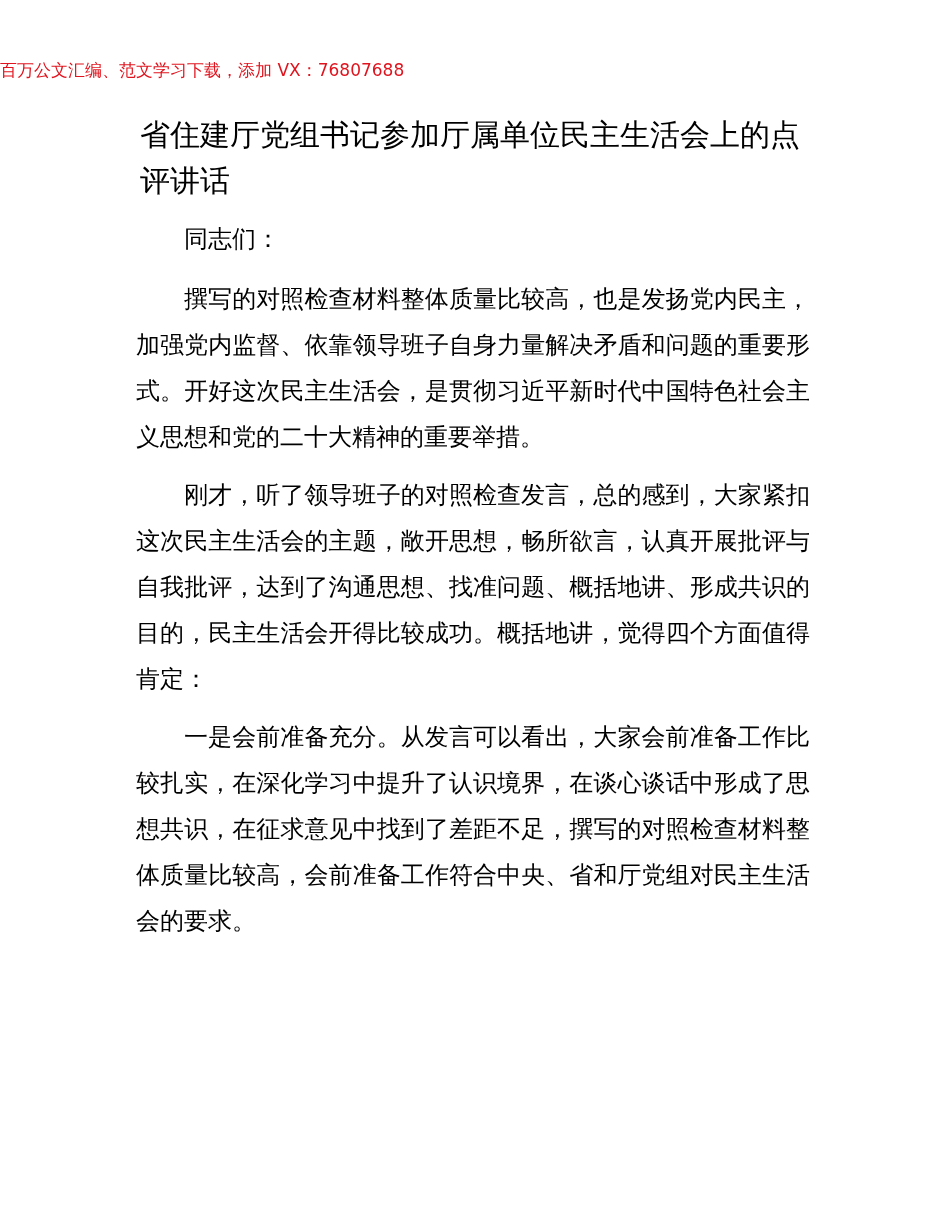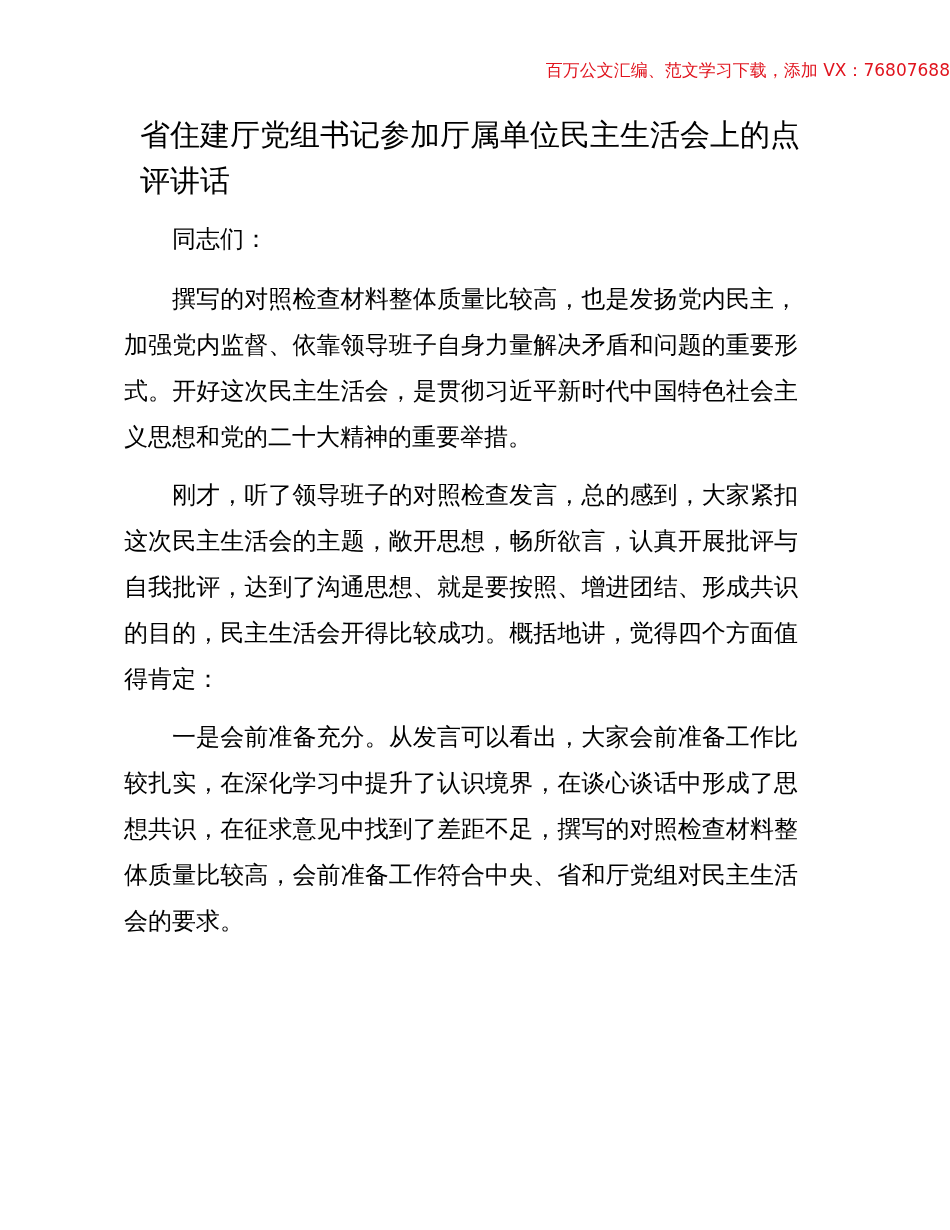--- a/index.html
+++ b/index.html
@@ -13,39 +13,39 @@
     position: relative;
     overflow: hidden;
     font-family: "DejaVu Sans", "Liberation Sans", sans-serif;
     color: #000000;
   }
   .watermark {
     position: absolute;
     top: 57px;
     left: 0;
     width: 950px;
-    text-align: right;
+    text-align: left;
     font-size: 17px;
     line-height: 26px;
     color: #e0141e;
     letter-spacing: 0px;
   }
   .title {
     position: absolute;
     top: 112px;
     left: 140px;
     width: 672px;
     font-size: 30px;
     line-height: 46px;
     color: #000;
   }
   .body-text {
     position: absolute;
     top: 216px;
-    left: 124px;
+    left: 136px;
     width: 674px;
   }
   .p {
     font-size: 24px;
     line-height: 46px;
     margin: 0 0 12px 0;
     text-align: justify;
     text-indent: 48px;
     word-break: break-all;
   }
@@ -56,15 +56,15 @@
 </head>
 <body>
 
 <div class="watermark">百万公文汇编、范文学习下载，添加 VX：76807688</div>
 
 <div class="title">省住建厅党组书记参加厅属单位民主生活会上的点评讲话</div>
 
 <div class="body-text">
   <p class="p salutation">同志们：</p>
   <p class="p">撰写的对照检查材料整体质量比较高，也是发扬党内民主，加强党内监督、依靠领导班子自身力量解决矛盾和问题的重要形式。开好这次民主生活会，是贯彻习近平新时代中国特色社会主义思想和党的二十大精神的重要举措。</p>
-  <p class="p">刚才，听了领导班子的对照检查发言，总的感到，大家紧扣这次民主生活会的主题，敞开思想，畅所欲言，认真开展批评与自我批评，达到了沟通思想、就是要按照、增进团结、形成共识的目的，民主生活会开得比较成功。概括地讲，觉得四个方面值得肯定：</p>
+  <p class="p">刚才，听了领导班子的对照检查发言，总的感到，大家紧扣这次民主生活会的主题，敞开思想，畅所欲言，认真开展批评与自我批评，达到了沟通思想、找准问题、概括地讲、形成共识的目的，民主生活会开得比较成功。概括地讲，觉得四个方面值得肯定：</p>
   <p class="p">一是会前准备充分。从发言可以看出，大家会前准备工作比较扎实，在深化学习中提升了认识境界，在谈心谈话中形成了思想共识，在征求意见中找到了差距不足，撰写的对照检查材料整体质量比较高，会前准备工作符合中央、省和厅党组对民主生活会的要求。</p>
 </div>
 
 </body></html>

